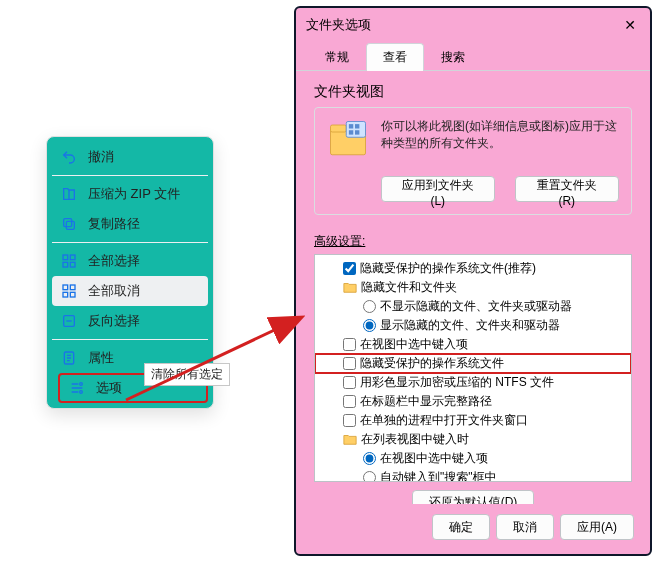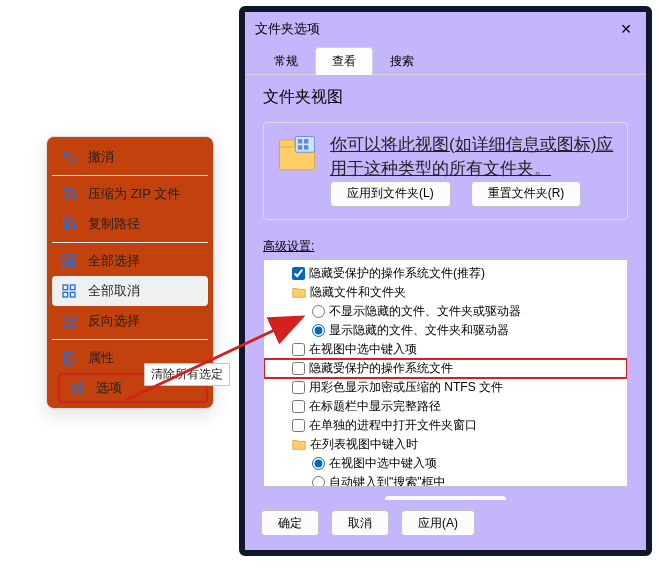--- a/index.html
+++ b/index.html
@@ -1,59 +1,59 @@
 <!DOCTYPE html>
 <html><head>
 <meta charset="utf-8">
 <style>
 * { box-sizing: border-box; margin: 0; padding: 0; font-family: "Microsoft YaHei", "Segoe UI", sans-serif; }
 body { width: 660px; height: 566px; background: #fff; position: relative; overflow: hidden; }
 
 
-.context-menu { position: absolute; left: 46px; top: 136px; width: 168px; background: #c2410c; border: 1px solid #e0e0e0; border-radius: 8px; box-shadow: 0 6px 18px rgba(0,0,0,0.12); padding: 5px; font-size: 13px; }
+.context-menu { position: absolute; left: 46px; top: 136px; width: 168px; background: #14b8a6; border: 1px solid #e0e0e0; border-radius: 8px; box-shadow: 0 6px 18px rgba(0,0,0,0.12); padding: 5px; font-size: 13px; }
 .cm-item { display: flex; align-items: center; height: 30px; padding: 0 8px; border-radius: 4px; cursor: pointer; color: #222; position: relative; }
 .cm-item.hover { background: #eef0f2; }
 .cm-item.boxed { border: 2px solid #d32020; margin-left: 6px; }
 .cm-icon { width: 18px; height: 18px; margin-right: 10px; display: inline-flex; align-items: center; justify-content: center; color: #1a73e8; flex-shrink: 0; }
 .cm-label { flex: 1; white-space: nowrap; }
 .cm-sep { height: 1px; background: #eceff1; margin: 3px 0; }
 .cm-tooltip { position: absolute; left: 92px; top: 117px; background: #fff; border: 1px solid #c7c7c7; font-size: 12px; padding: 2px 6px; white-space: nowrap; z-index: 5; }
 
 
-.dialog { position: absolute; right: 8px; top: 6px; width: 413px; height: 550px; border: 6px solid #0f172a; border-radius: 6px; background: #c4b5fd; display: flex; flex-direction: column; }
+.dialog { position: absolute; right: 8px; top: 6px; width: 358px; height: 550px; border: 2px solid #0f172a; border-radius: 6px; background: #f9a8d4; display: flex; flex-direction: column; }
 .titlebar { display: flex; align-items: center; height: 34px; padding: 0 10px; font-size: 13px; }
 .titlebar .title { flex: 1; }
 .titlebar .close { font-size: 14px; cursor: pointer; padding: 2px 4px; }
 .tabs { display: flex; border-bottom: 1px solid #d0d4d9; padding-left: 12px; gap: 0; font-size: 12px; text-align: center; }
 .tab { padding: 5px 16px 5px; border: 1px solid transparent; border-bottom: none; cursor: pointer; position: relative; top: 1px; background: transparent; }
 .tab.active { border-color: #d0d4d9; background: #fdfdfd; border-top-left-radius: 4px; border-top-right-radius: 4px; }
 .content { padding: 12px 18px 10px; font-size: 12px; flex: 1; overflow: hidden; }
 
-.group-title { font-size: 16px; margin-bottom: 14px; }
+.group-title { font-size: 14px; margin-bottom: 6px; }
 .folder-view { border: 1px solid #dadde0; border-radius: 4px; padding: 10px 12px 12px; display: flex; gap: 12px; margin-bottom: 18px; }
 .fv-icon { width: 42px; height: 42px; flex-shrink: 0; }
 .fv-right { flex: 1; }
-.fv-text { font-size: 17px; color: #222; line-height: 1.4; margin-bottom: 0; text-decoration: underline; }
+.fv-text { font-size: 12px; color: #222; line-height: 1.4; margin-bottom: 24px; }
 .fv-buttons { display: flex; gap: 20px; justify-content: flex-start; }
 .win-btn { height: 26px; padding: 0 16px; border: 1px solid #c0c4c8; border-radius: 4px; background: #fcfcfc; font-size: 12px; cursor: pointer; }
 
 .adv-label { margin-bottom: 4px; text-decoration: underline; }
 .tree { border: 1px solid #bcc2c7; height: 228px; overflow-y: auto; background: #fff; padding: 4px 0; }
 .tree-row { display: flex; align-items: center; height: 19px; font-size: 12px; padding-left: 8px; white-space: nowrap; }
 .tree-row .indent1 { display: inline-block; width: 20px; }
 .tree-row .indent2 { display: inline-block; width: 40px; }
 .tree-row input[type="checkbox"], .tree-row input[type="radio"] { margin-right: 4px; }
 .tree-row .folder-ico { width: 14px; height: 14px; margin-right: 4px; }
 .tree-row.highlight { outline: 2px solid #d32020; outline-offset: -1px; }
 .tree-row.checked input[type="checkbox"] { accent-color: #0067c0; }
 input[type="checkbox"] { width: 13px; height: 13px; }
 input[type="radio"] { width: 13px; height: 13px; accent-color: #0067c0; }
 
 .restore-row { display: flex; justify-content: center; margin-top: 8px; }
-.dialog-buttons { display: flex; gap: 12px; padding: 10px 16px 14px; }
+.dialog-buttons { display: flex; justify-content: flex-end; gap: 6px; padding: 10px 16px 14px; }
 
 
 .arrow-svg { position: absolute; left: 120px; top: 300px; width: 190px; height: 120px; pointer-events: none; z-index: 20; }
 
 
 .tree::-webkit-scrollbar { width: 14px; }
 .tree::-webkit-scrollbar-track { background: #f0f0f0; }
 .tree::-webkit-scrollbar-thumb { background: #c6c6c6; border-radius: 3px; }
 </style>
 </head>

